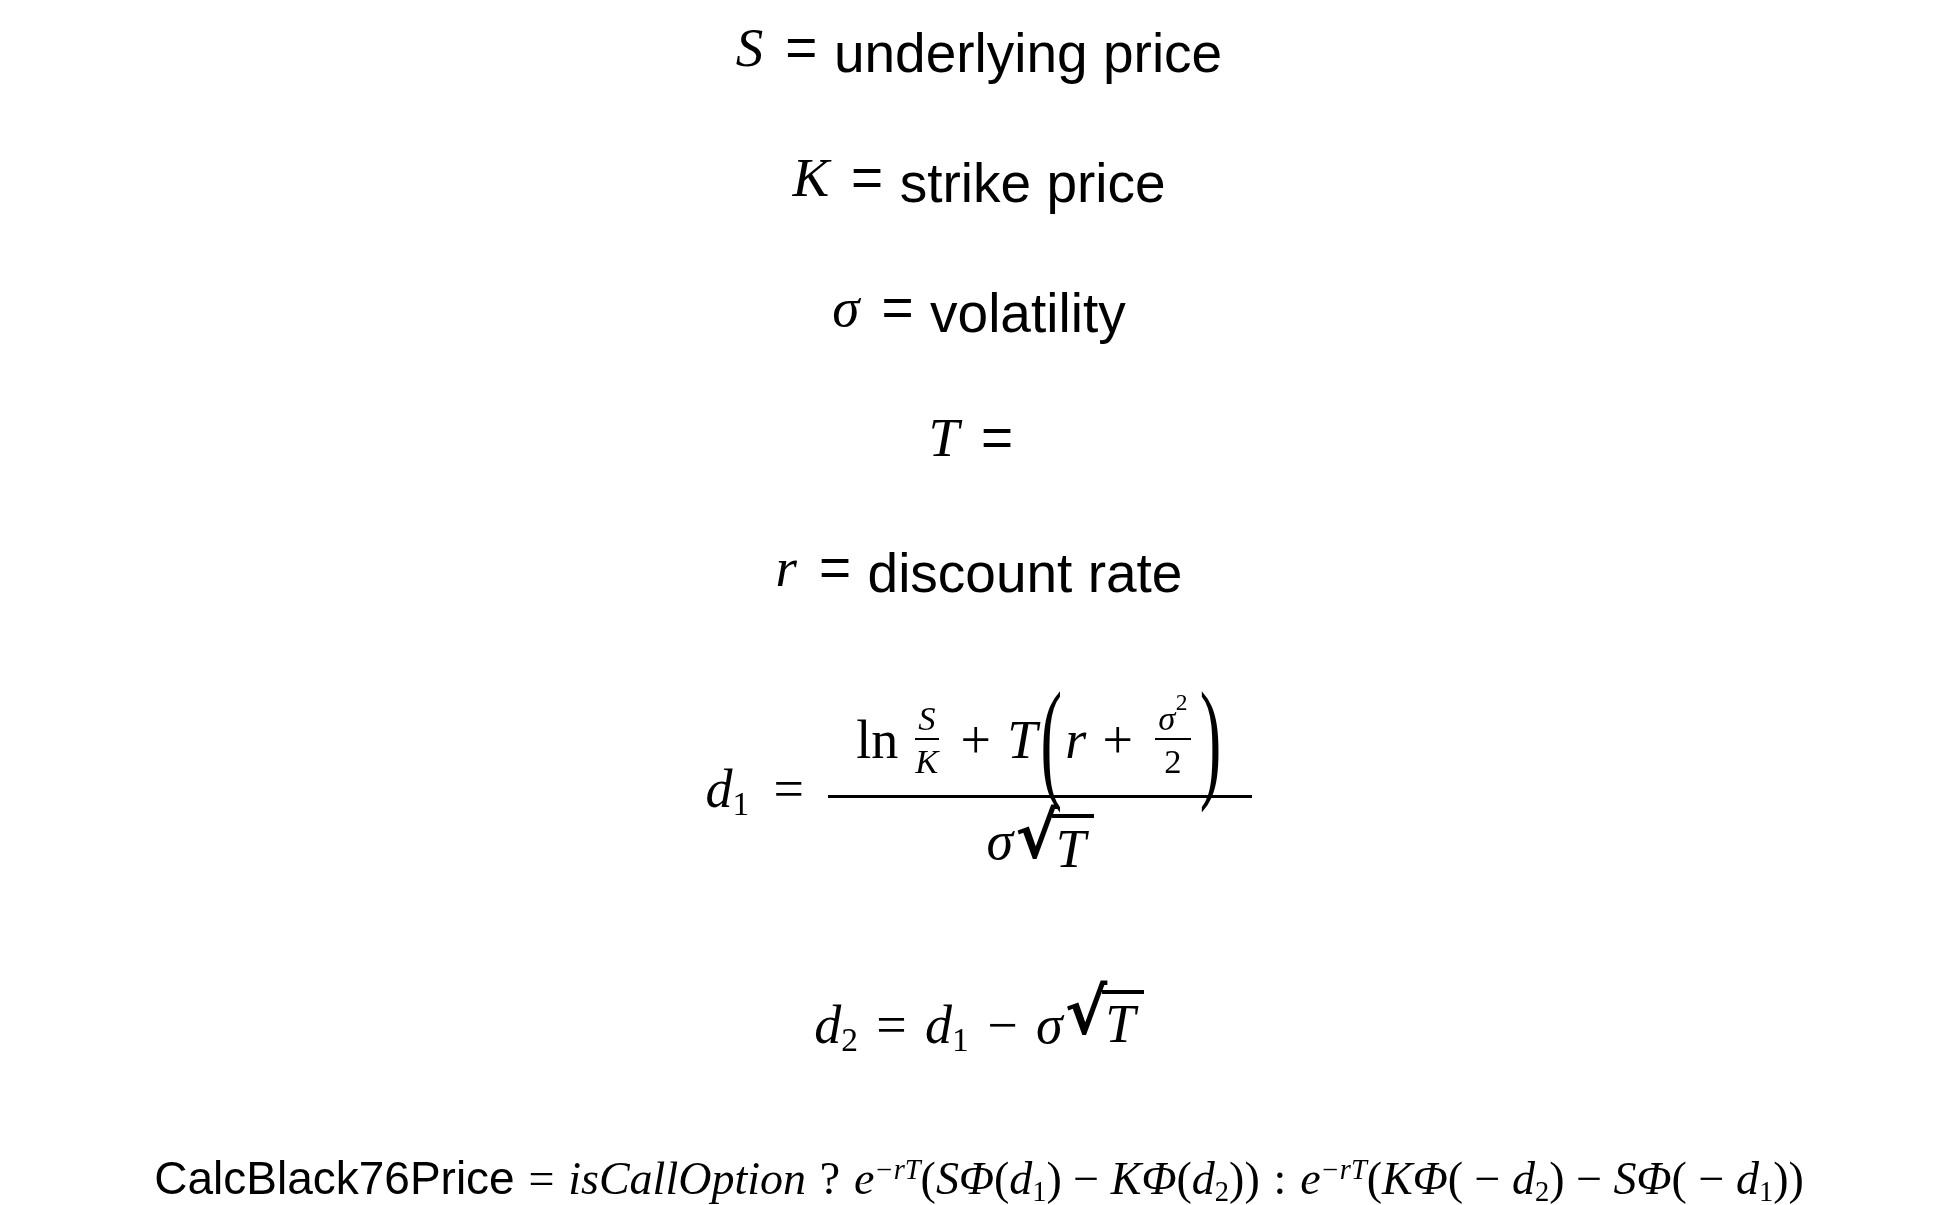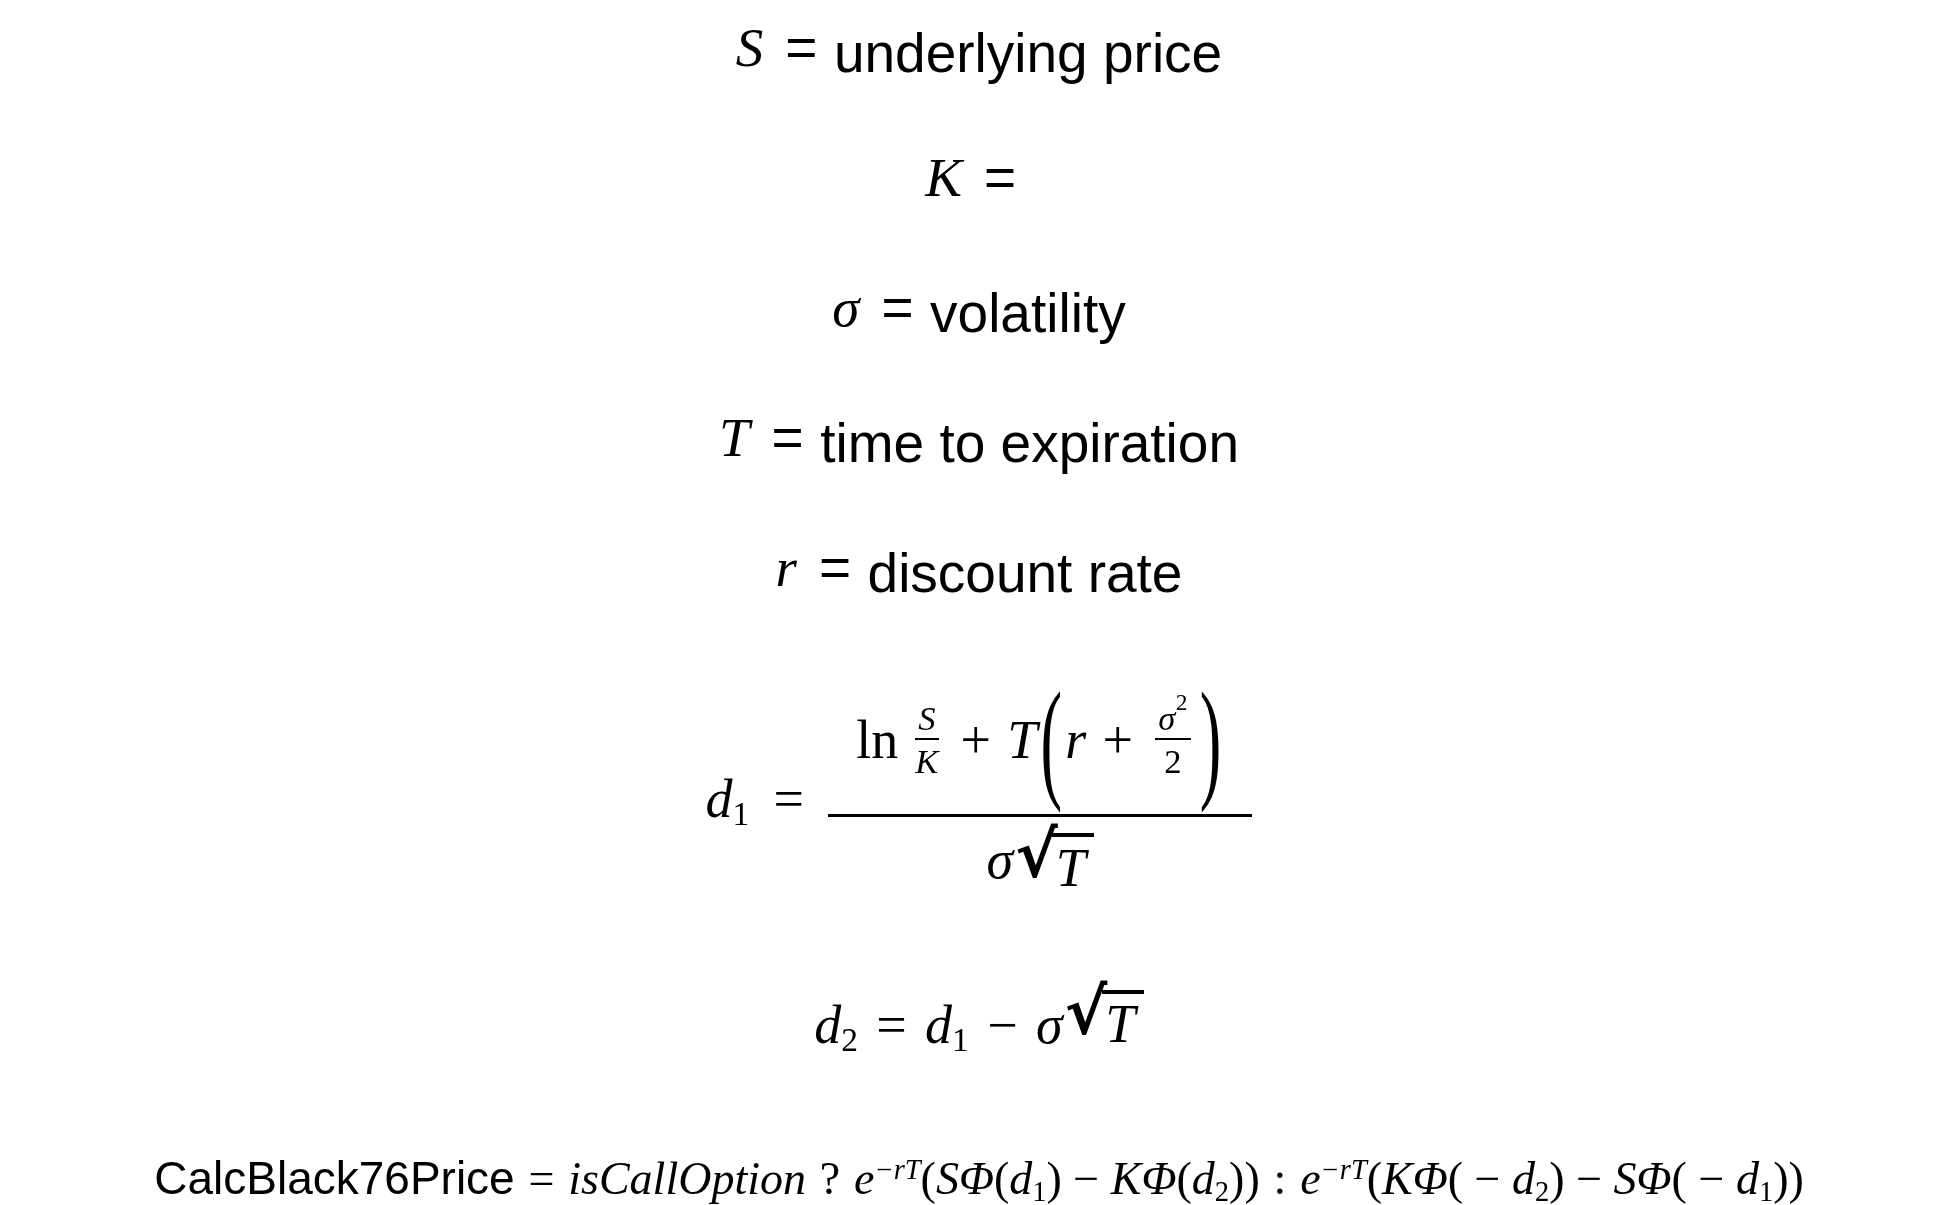--- a/index.html
+++ b/index.html
@@ -73,21 +73,21 @@
   
   .d1-line {
     top: 700px;
     display: flex;
     justify-content: center;
     align-items: center;
     font-size: 54px;
     line-height: 1;
   }
   .d1-eq { margin: 0 0.45em; }
-  .fraction { display: inline-flex; flex-direction: column; align-items: center; gap: 19px; }
+  .fraction { display: inline-flex; flex-direction: column; align-items: center; }
   .numerator {
     display: flex;
     align-items: center;
     padding: 0 28px 16px 28px;
   }
   .denominator {
     align-self: stretch;
     border-top: 3px solid #000;
     display: flex;
     justify-content: center;
@@ -154,30 +154,30 @@
 <div class="canvas" style="background: rgb(255, 255, 255); color: rgb(0, 0, 0);">
 
   <div class="line def-line" style="top:14px">
     <span class="def-symbol">S</span>
     <span class="def-eq">=</span>
     <span class="def-label">underlying price</span>
   </div>
   <div class="line def-line" style="top:144px">
     <span class="def-symbol">K</span>
     <span class="def-eq">=</span>
+    <span class="def-label">strike price</span>
   </div>
   <div class="line def-line" style="top:274px">
     <span class="def-symbol">σ</span>
     <span class="def-eq">=</span>
     <span class="def-label">volatility</span>
   </div>
   <div class="line def-line" style="top:404px">
     <span class="def-symbol">T</span>
     <span class="def-eq">=</span>
-    <span class="def-label">time to expiration</span>
   </div>
   <div class="line def-line" style="top:534px">
     <span class="def-symbol">r</span>
     <span class="def-eq">=</span>
     <span class="def-label">discount rate</span>
   </div>
 
   <div class="line d1-line">
     <span>
       <span class="it">d</span><span class="sub">1</span>

